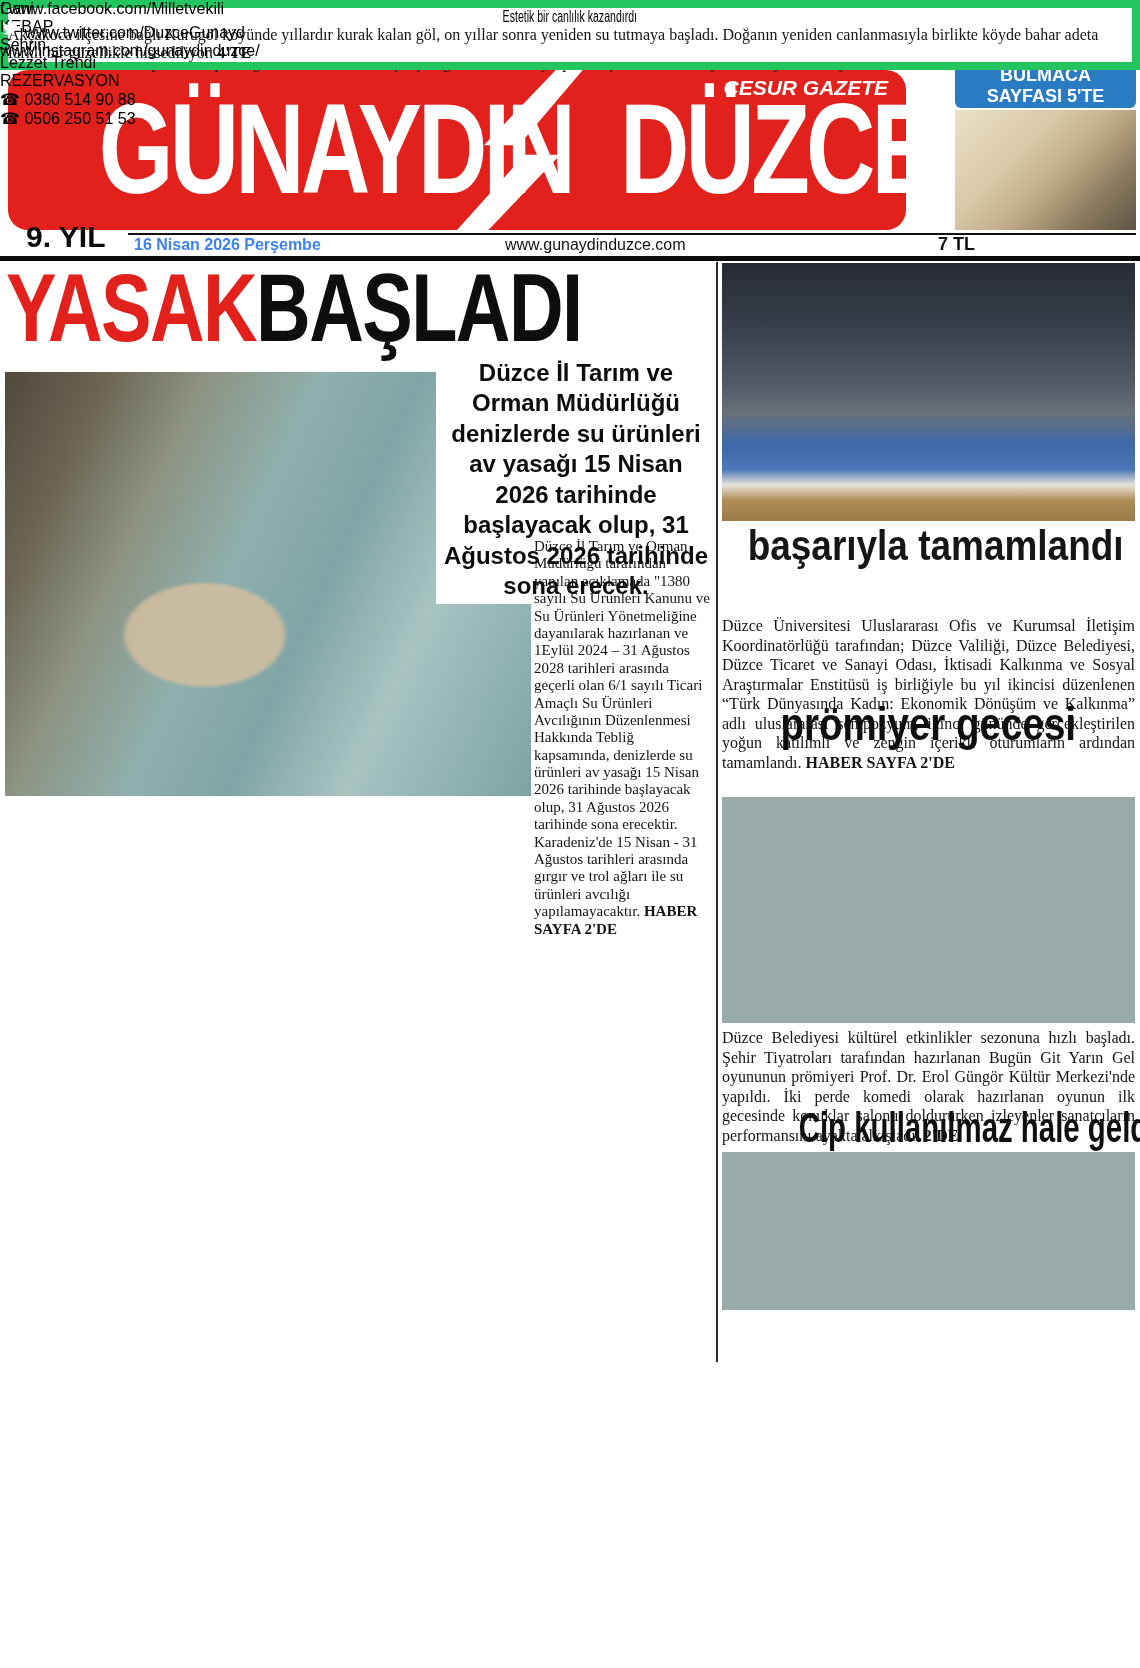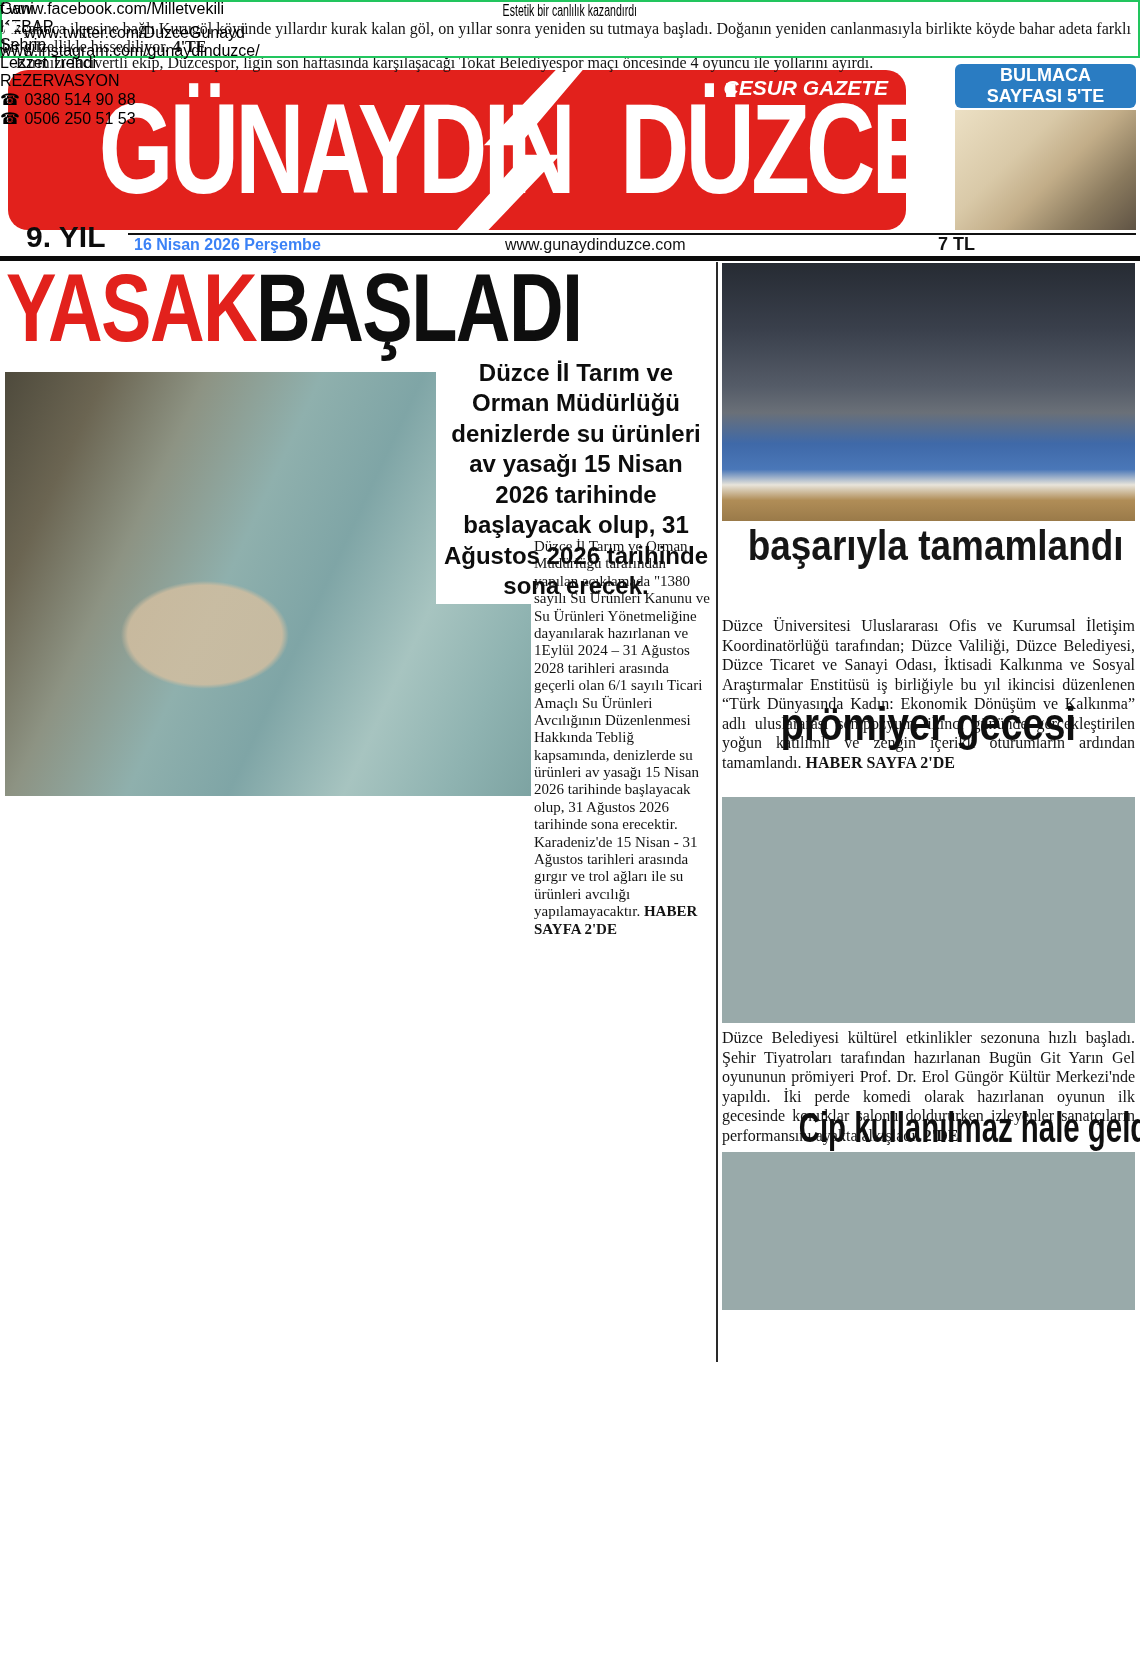--- a/index.html
+++ b/index.html
@@ -7,21 +7,21 @@
         font-family:"Liberation Sans",sans-serif;overflow:hidden;}
   .abs{position:absolute;}
   .cond{display:inline-block;white-space:nowrap;transform:scaleX(var(--sx,1));transform-origin:center;}
   .condL{transform-origin:left center;}
   .hl{font-weight:800;color:#101010;}
   .serif{font-family:"Liberation Serif",serif;color:#141414;}
   .jump{font-weight:700;}
   .ctr{text-align:center;}
   .indent{text-indent:16px;}
   .photo{background-color:#9aa;}
-  .box{border:2px solid #22c55e;background:#fff;box-sizing:border-box;}
+  .box{border:8px solid #22c55e;background:#fff;box-sizing:border-box;}
 
   
   .topbanner{left:0;top:0;width:1140px;height:56px;
      background:linear-gradient(180deg,#f2fafe 0%,#cdeaf6 40%,#9fd2ea 100%);}
   .topbanner-text{left:12px;top:3px;font-size:41px;font-weight:900;color:#1d4066;letter-spacing:-1px;}
   .sitebox{left:866px;top:5px;width:266px;height:44px;background:#fff;border-radius:10px;
      display:flex;align-items:center;justify-content:center;font-size:27px;font-weight:700;color:#1a1a1a;}
 
   
   .redwrap{left:8px;top:70px;width:898px;height:160px;}

